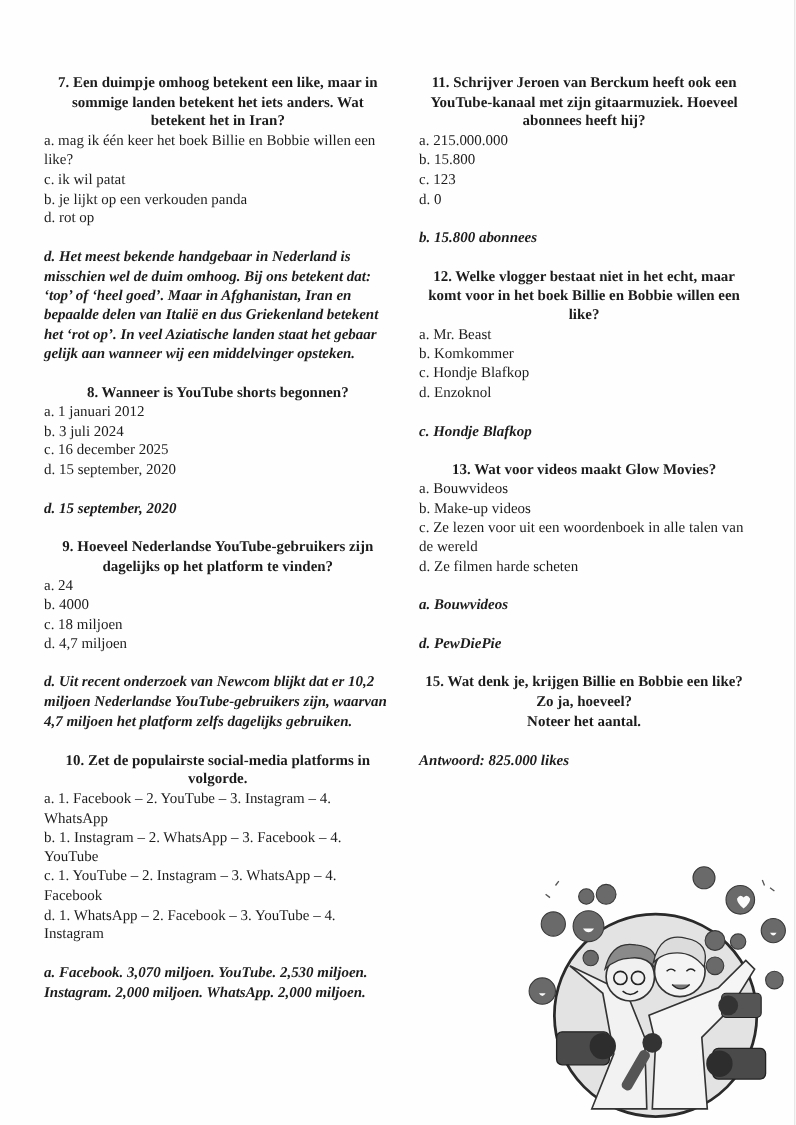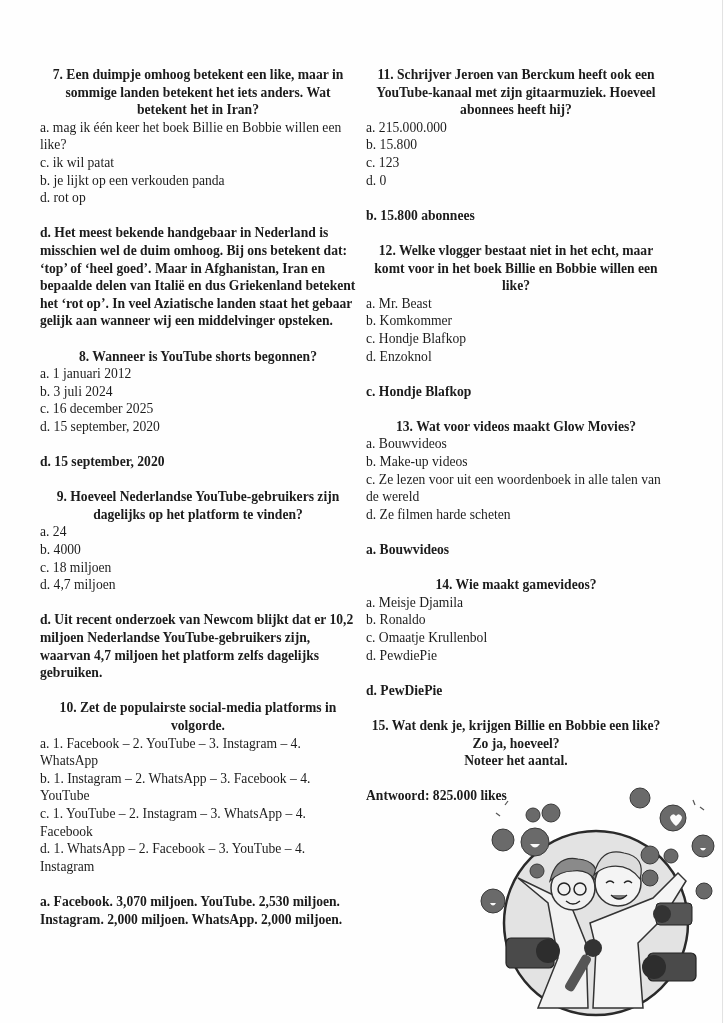--- a/index.html
+++ b/index.html
@@ -3,25 +3,25 @@
 <meta charset="utf-8">
 <style>
   html, body { margin:0; padding:0; }
   body {
     width:724px; height:1023px; background:#fefefe; position:relative; overflow:hidden;
     font-family: "Liberation Serif", "DejaVu Serif", serif; color:#1c1c1c;
   }
   .page-edge { position:absolute; top:0; right:1px; width:1px; height:1023px; background:#e2e2e2; }
   .col { position:absolute; top:66px; font-size:13.6px; line-height:17.6px; }
   .col.left { left:40px; width:316px; }
-  .col.right { left:366px; width:300px; }
+  .col.right { left:381px; width:300px; }
   .block { margin:0 0 17.6px 0; }
   .q { font-weight:bold;text-align:center; }
   .opt { }
-  .ans { font-weight:bold; }
+  .ans { font-weight:bold; font-style:italic; }
   .illus { position:absolute; left:470px; left:478px; top:783px; width:240px; height:240px; }
 </style>
 </head>
 <body>
 
 <div class="page-edge"></div>
 
 <div class="col left">
   <div class="block">
     <div class="q">7. Een duimpje omhoog betekent een like, maar in sommige landen betekent het iets anders. Wat betekent het in Iran?</div>
@@ -81,27 +81,20 @@
 
   <div class="block">
     <div class="q">13. Wat voor videos maakt Glow Movies?</div>
     <div class="opt">a. Bouwvideos</div>
     <div class="opt">b. Make-up videos</div>
     <div class="opt">c. Ze lezen voor uit een woordenboek in alle talen van de wereld</div>
     <div class="opt">d. Ze filmen harde scheten</div>
   </div>
   <div class="block ans">a. Bouwvideos</div>
 
-  <div class="block">
-    <div class="q">14. Wie maakt gamevideos?</div>
-    <div class="opt">a. Meisje Djamila</div>
-    <div class="opt">b. Ronaldo</div>
-    <div class="opt">c. Omaatje Krullenbol</div>
-    <div class="opt">d. PewdiePie</div>
-  </div>
   <div class="block ans">d. PewDiePie</div>
 
   <div class="block">
     <div class="q">15. Wat denk je, krijgen Billie en Bobbie een like?</div>
     <div class="q">Zo ja, hoeveel?</div>
     <div class="q">Noteer het aantal.</div>
   </div>
   <div class="block ans">Antwoord: 825.000 likes</div>
 </div>
 

